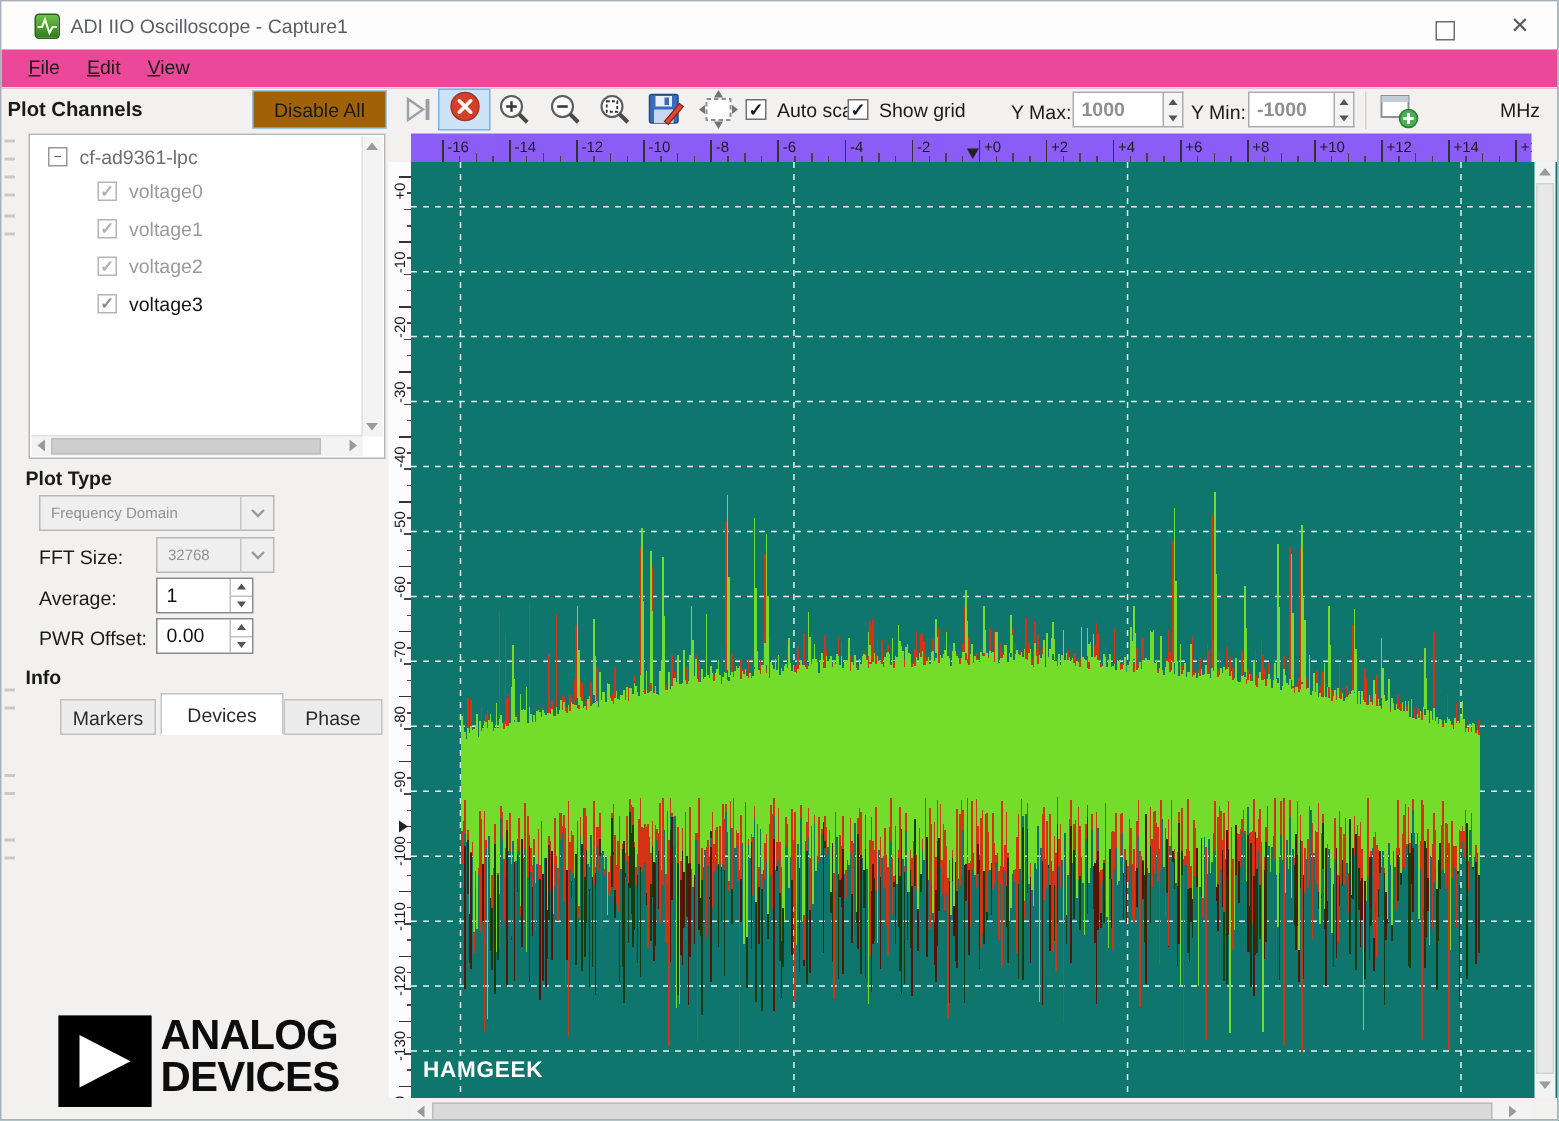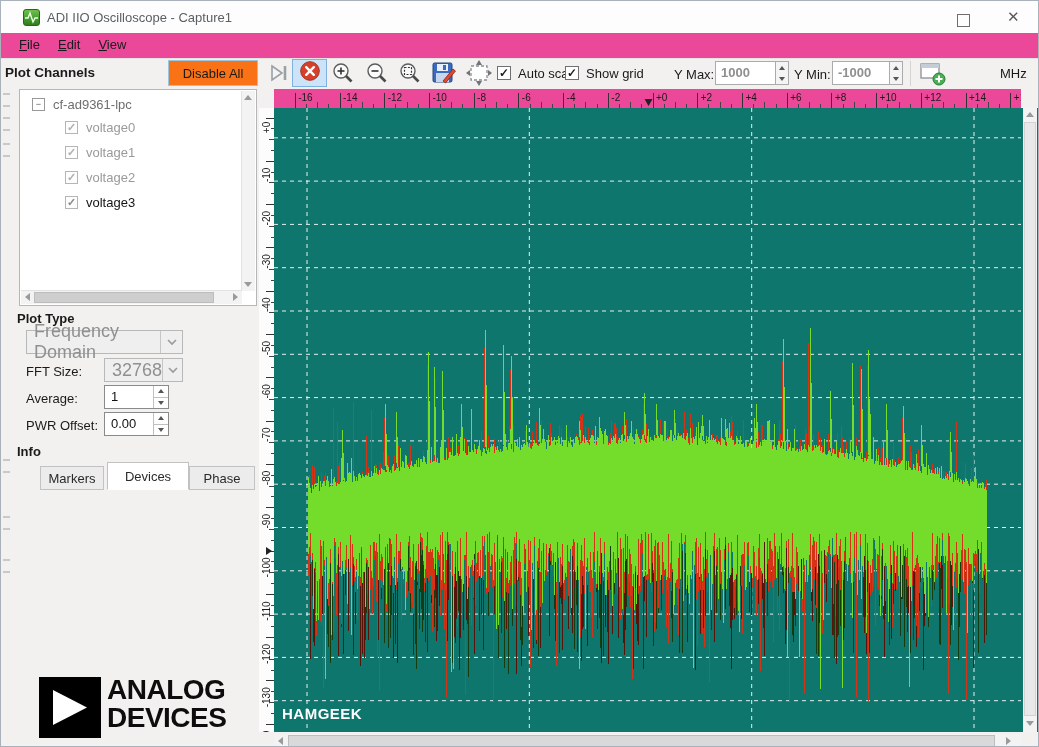--- a/index.html
+++ b/index.html
@@ -12,52 +12,52 @@
   #titlebar{left:0;top:0;right:0;height:32px;background:#fdfdfd;}
   #title-text{left:46px;top:9px;font-size:13px;color:#5a5f63;}
   #btn-max{left:956px;top:13px;width:11px;height:11px;border:1px solid #6e6e6e;}
   #btn-close{left:1006px;top:7px;font-size:15px;color:#5a5a5a;}
   
   #menubar{left:0;top:32px;right:0;height:25px;background:#ec4899;border-bottom:1px solid #e3e3e3;}
   .menu-item{display:inline-block;margin-left:18px;margin-top:4px;font-size:13px;color:#1a1a1a;}
   .menu-item u{text-decoration:underline;}
   
   .btn{display:flex;align-items:center;justify-content:center;font-size:13px;color:#1a1a1a;box-sizing:border-box;}
-  #disable-all{left:167px;top:59px;width:90px;height:26px;background:#f97316;border:1px solid #9fc4de;}
+  #disable-all{left:167px;top:59px;width:90px;height:26px;background:#a16207;border:1px solid #9fc4de;}
   .tool-ic{display:flex;align-items:center;justify-content:center;}
   #stop-box{left:291px;top:58px;width:35px;height:28px;background:#cde3f7;border:1px solid #7fb2e0;box-sizing:border-box;}
   .chk{width:14px;height:14px;background:#fff;border:1px solid #707070;box-sizing:border-box;display:flex;align-items:center;justify-content:center;font-size:12px;font-weight:bold;color:#1c1c1c;line-height:10px;}
   .entry{background:#fff;border:1px solid #ababab;box-sizing:border-box;font-size:13px;padding:3px 0 0 5px;font-weight:bold;}
   .spincol{width:13px;background:#f4f4f4;border:1px solid #ababab;border-left:none;box-sizing:border-box;display:flex;flex-direction:column;}
   .spincol div{flex:1;display:flex;align-items:center;justify-content:center;}
   .tri-up{width:0;height:0;border-left:3px solid transparent;border-right:3px solid transparent;border-bottom:4px solid #555;}
   .tri-dn{width:0;height:0;border-left:3px solid transparent;border-right:3px solid transparent;border-top:4px solid #555;}
   .vsep{width:1px;background:#d4d4d4;}
   
   .panelbox{background:#fff;border:1px solid #b6b6b6;box-sizing:border-box;}
   .treechk{width:13px;height:13px;background:#fdfdfd;border:1px solid #b5b5b5;box-sizing:border-box;display:flex;align-items:center;justify-content:center;font-size:11px;font-weight:bold;}
   .combo{background:#efefef;border:1px solid #b8b8b8;box-sizing:border-box;display:flex;align-items:center;}
-  .combo .val{flex:1;font-size:18px;color:#909090;padding-left:7px;}
+  .combo .val{flex:1;font-size:10px;color:#909090;padding-left:7px;}
   .combo .arrow{width:21px;align-self:stretch;border-left:1px solid #c6c6c6;display:flex;align-items:center;justify-content:center;}
   .spinbox{background:#fff;border:1px solid #8a8a8a;box-sizing:border-box;display:flex;}
   .spinbox .val{flex:1;font-size:13px;color:#111;padding:3px 0 0 6px;}
   .spinbox .arrows{width:14px;border-left:1px solid #c0c0c0;display:flex;flex-direction:column;}
   .tab{position:absolute;box-sizing:border-box;border:1px solid #c2c2c2;background:#ececec;font-size:13px;color:#2a2a2a;display:flex;align-items:center;justify-content:center;}
   .tab.active{background:#fff;border-bottom:1px solid #fff;z-index:3;}
   
   .track{position:absolute;background:#f3f3f3;}
   .thumb{position:absolute;background:#cecece;border:1px solid #bdbdbd;box-sizing:border-box;}
   .sb-ar{position:absolute;width:0;height:0;}
   .ar-up{border-left:4px solid transparent;border-right:4px solid transparent;border-bottom:5px solid #9a9a9a;}
   .ar-dn{border-left:4px solid transparent;border-right:4px solid transparent;border-top:5px solid #9a9a9a;}
   .ar-lf{border-top:4px solid transparent;border-bottom:4px solid transparent;border-right:5px solid #9a9a9a;}
   .ar-rt{border-top:4px solid transparent;border-bottom:4px solid transparent;border-left:5px solid #9a9a9a;}
   .grip{position:absolute;left:2px;width:7px;height:2px;background:#c9c9c9;}
   
-  #xruler{left:273px;top:88px;width:747px;height:19px;background:#ec4899;}
+  #xruler{left:273px;top:88px;width:747px;height:19px;background:#8b5cf6;}
   #yruler{left:258px;top:107px;width:15px;height:624px;background:#fcfcfc;}
   #plot-canvas{left:273px;top:107px;width:827px;height:624px;background:#0f766e;}
   #watermark{left:8px;top:597px;color:#fff;font-weight:bold;font-size:15px;letter-spacing:.5px;}
   
   #logo-box{left:38px;top:676px;width:62px;height:61px;background:#000;}
   .logo-line{font-weight:bold;color:#0d0d0d;font-size:28px;line-height:28px;letter-spacing:-.5px;}
 </style>
 </head>
 <body>
 

